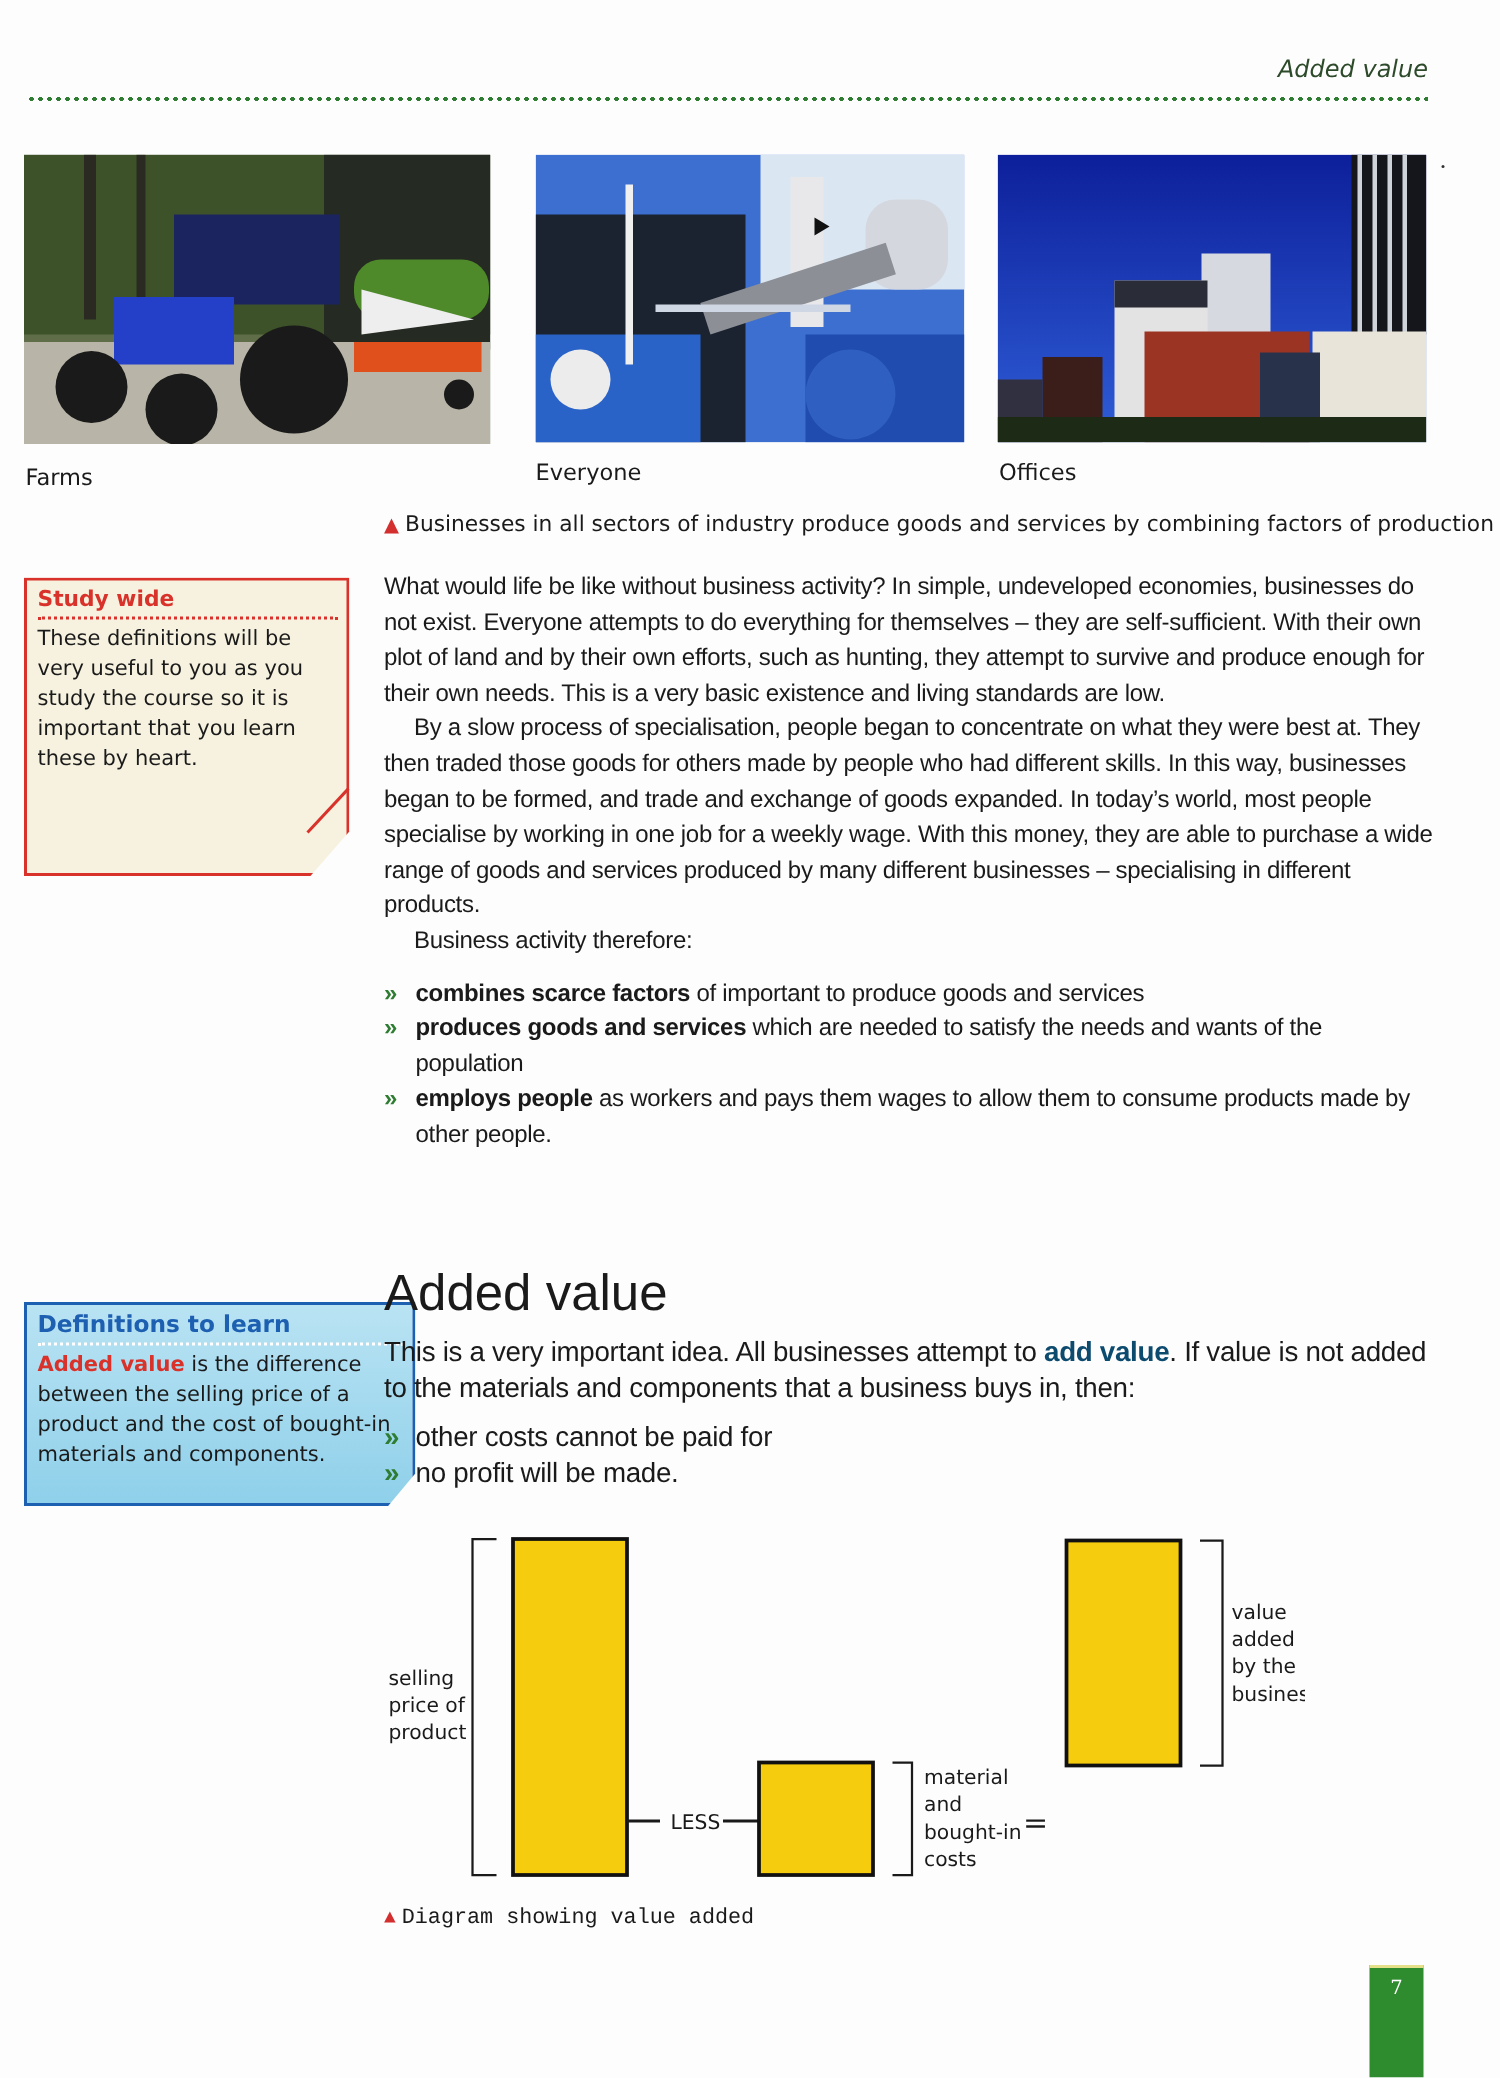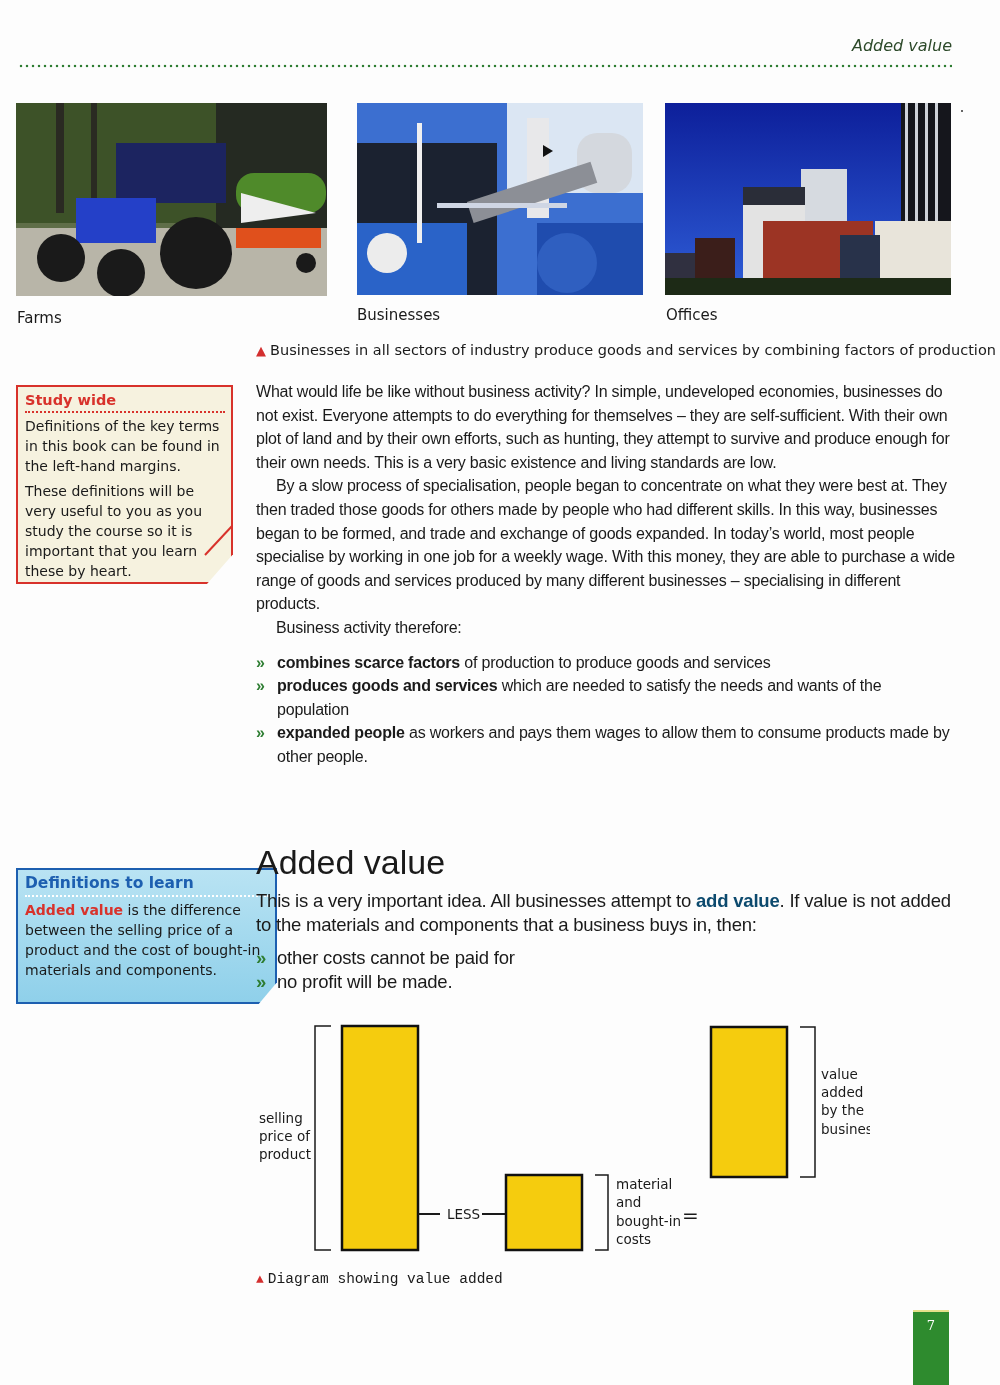--- a/index.html
+++ b/index.html
@@ -171,42 +171,41 @@
     <rect x="98" y="118" width="110" height="74" fill="#9c3424"></rect>
     <rect x="175" y="132" width="40" height="60" fill="#28324a"></rect>
     <rect x="30" y="135" width="40" height="57" fill="#3b1e1a"></rect>
     <rect x="0" y="150" width="30" height="42" fill="#303040"></rect>
     <rect x="0" y="175" width="286" height="17" fill="#1d2a16"></rect>
   </svg>
 </div>
 <div class="abs stray-dot"></div>
 
 <div class="abs photo-label lbl-farms">Farms</div>
-<div class="abs photo-label lbl-factories">Businesses</div>
+<div class="abs photo-label lbl-factories">Everyone</div>
 <div class="abs photo-label lbl-offices">Offices</div>
 
 <div class="abs caption caption-photos">
   <span class="tri">▲</span><span>Businesses in all sectors of industry produce goods and services by combining factors of production</span>
 </div>
 
 <div class="abs study-tips">
   <h3>Study wide</h3>
-  <p>Definitions of the key terms in this book can be found in the left-hand margins.</p>
   <p>These definitions will be very useful to you as you study the course so it is important that you learn these by heart.</p>
 </div>
 <div class="abs study-tips-corner"></div>
 
 <div class="abs body-text">
   <p>What would life be like without business activity? In simple, undeveloped economies, businesses do not exist. Everyone attempts to do everything for themselves – they are self-sufficient. With their own plot of land and by their own efforts, such as hunting, they attempt to survive and produce enough for their own needs. This is a very basic existence and living standards are low.</p>
   <p class="indent">By a slow process of specialisation, people began to concentrate on what they were best at. They then traded those goods for others made by people who had different skills. In this way, businesses began to be formed, and trade and exchange of goods expanded. In today’s world, most people specialise by working in one job for a weekly wage. With this money, they are able to purchase a wide range of goods and services produced by many different businesses – specialising in different products.</p>
   <p class="indent">Business activity therefore:</p>
   <ul class="bullets">
-    <li><span class="bold">combines scarce factors</span><span> of production to produce goods and services</span></li>
+    <li><span class="bold">combines scarce factors</span><span> of important to produce goods and services</span></li>
     <li><span class="bold">produces goods and services</span><span> which are needed to satisfy the needs and wants of the population</span></li>
-    <li><span class="bold">expanded people</span><span> as workers and pays them wages to allow them to consume products made by other people.</span></li>
+    <li><span class="bold">employs people</span><span> as workers and pays them wages to allow them to consume products made by other people.</span></li>
   </ul>
 </div>
 
 <div class="abs defs">
   <h3>Definitions to learn</h3>
   <p><span class="term">Added value</span><span> is the difference between the selling price of a product and the cost of bought-in materials and components.</span></p>
 </div>
 
 <h2 class="abs section-title">Added value</h2>
 <div class="abs section-body">

